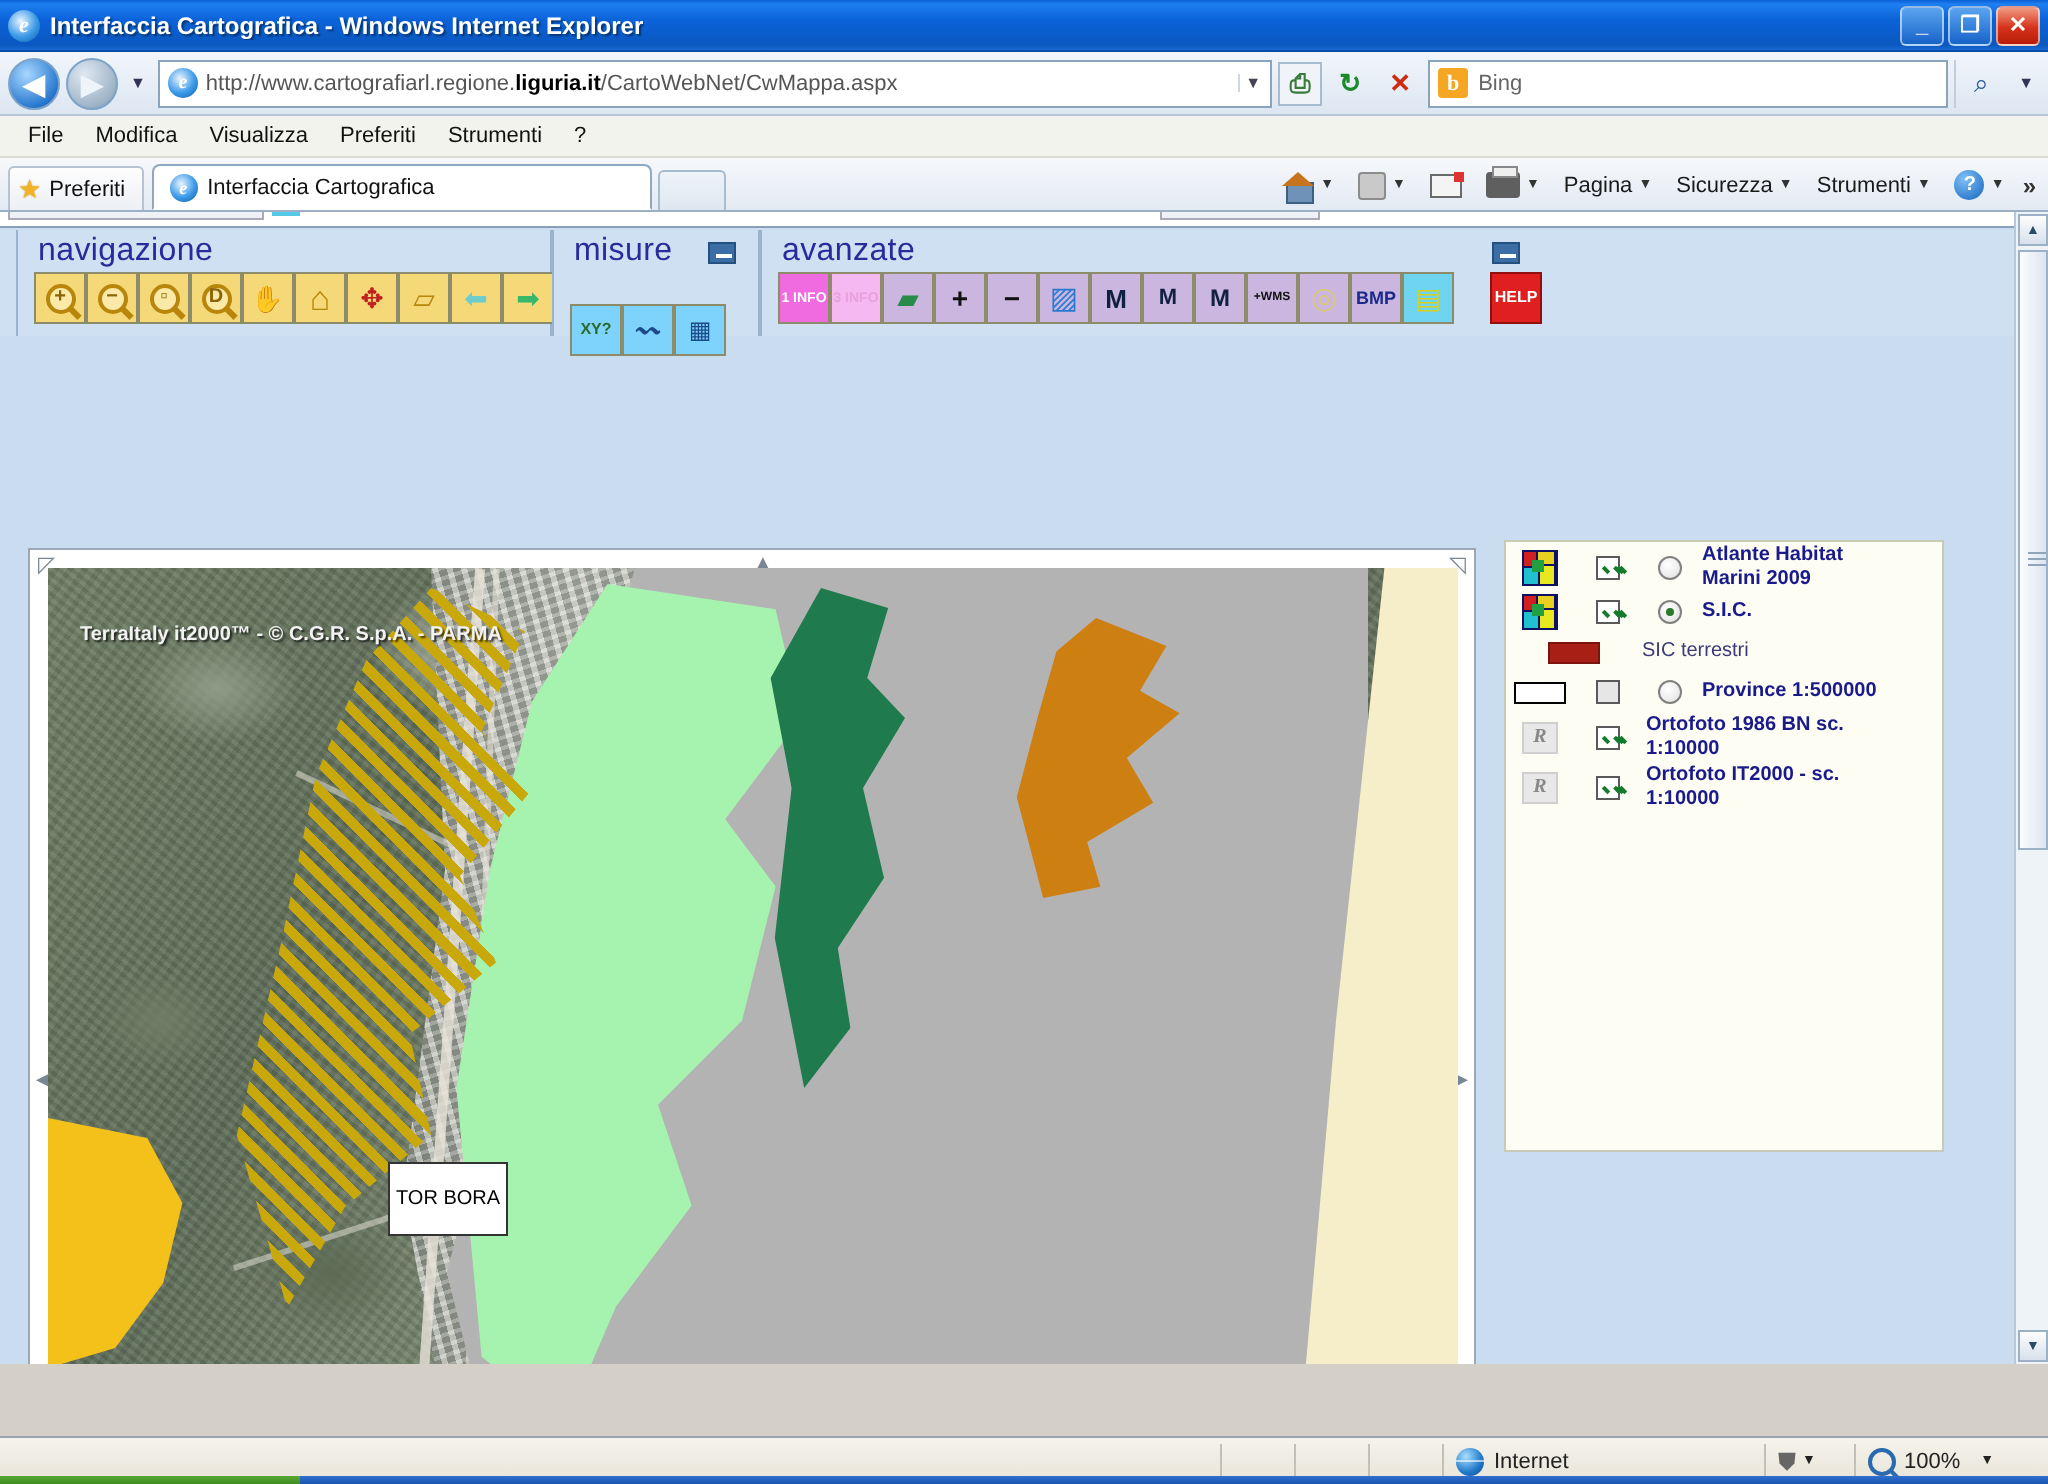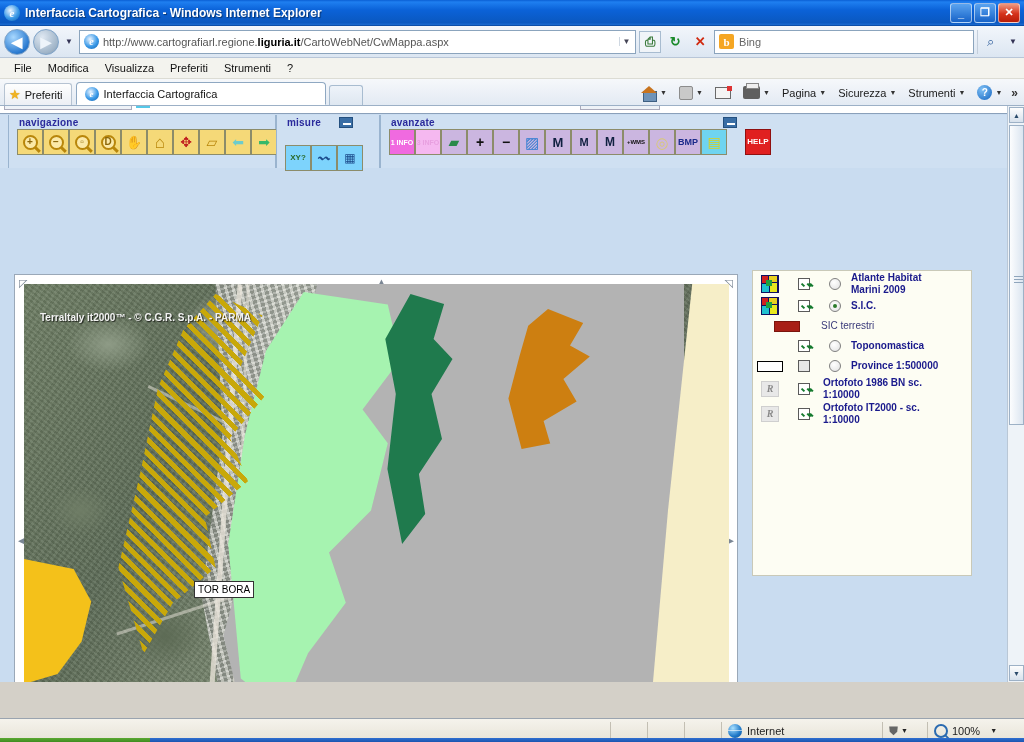--- a/index.html
+++ b/index.html
@@ -193,21 +193,21 @@
   .tbband {
     position:absolute; left:0; top:9px; width:1007px; height:53px;
     background:#cfe0f2;
   }
   .tbgroup {
     position:absolute; top:0; background:#cfe0f2;
     border-left:1px solid #9ab4cf; border-right:1px solid #9ab4cf;
     height:53px;
   }
   .tbtitle {
-    font-size:10px; font-weight:bold; color:#2a2a9c;
+    font-size:16px; font-weight:normal; color:#2a2a9c;
     font-family:"Liberation Sans",sans-serif;
     padding:2px 11px 1px 10px; letter-spacing:.2px;
   }
   .tbrow { display:flex; align-items:center; padding-left:8px; gap:0; }
   .tool {
     width:26px;height:26px;flex:none;
     border:1px solid #8c8c6a;
     display:flex;align-items:center;justify-content:center;
     font-size:11px; line-height:1; position:relative; overflow:hidden;
   }
@@ -263,21 +263,21 @@
     position:absolute; background:#e8e4da; opacity:.8;
   }
   .copy {
     position:absolute; left:16px; top:28px; color:#f2f2f2;
     font-size:10px; font-weight:bold; white-space:nowrap;
     text-shadow:1px 1px 1px rgba(0,0,0,.7);
   }
   .toponym {
     position:absolute; left:170px; top:297px;
     background:#fff; border:1px solid #333; color:#000;
-    font-size:10px; padding:2px 3px; white-space:nowrap;
+    font-size:10px; padding:12px 3px; white-space:nowrap;
   }
 
   
   .ov { position:absolute; }
   .sea-grey { left:190px; top:0; width:470px; height:503px;
     background:#b3b3b3;
     clip-path: polygon(22% 0, 100% 0, 100% 100%, 10% 100%, 2% 70%, 12% 35%);}
   .sea-cream { left:600px; top:0; width:110px; height:503px;
     background:#f6eec8;
     clip-path: polygon(62% 0, 100% 0, 100% 100%, 18% 100%, 40% 45%);}
@@ -652,30 +652,20 @@
       </div>
 
       <div class="lgrow">
         <div class="lg-sym" style="width:68px;">
             <span class="swatch red"></span>
           </div>
         <div class="lg-sub" style="width:60px;">SIC terrestri</div>
       </div>
 
 
-      <div class="lgrow">
-        <div class="lg-sym"></div>
-        <div class="lg-chk">
-            <span class="cb on"></span>
-          </div>
-        <div class="lg-rad">
-            <span class="rb"></span>
-          </div>
-        <div class="lg-lbl" style="width:98px;">Toponomastica</div>
-      </div>
 
       <div class="lgrow">
         <div class="lg-sym">
             <span class="swatch white"></span>
           </div>
         <div class="lg-chk">
             <span class="cb grey"></span>
           </div>
         <div class="lg-rad">
             <span class="rb"></span>

